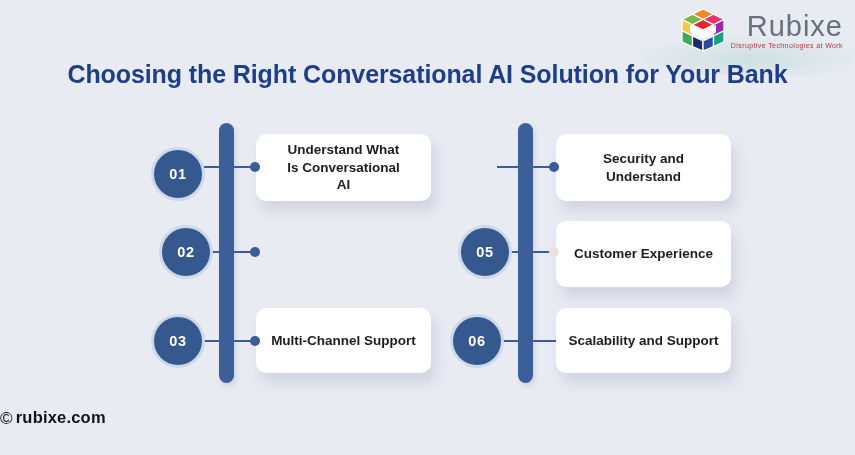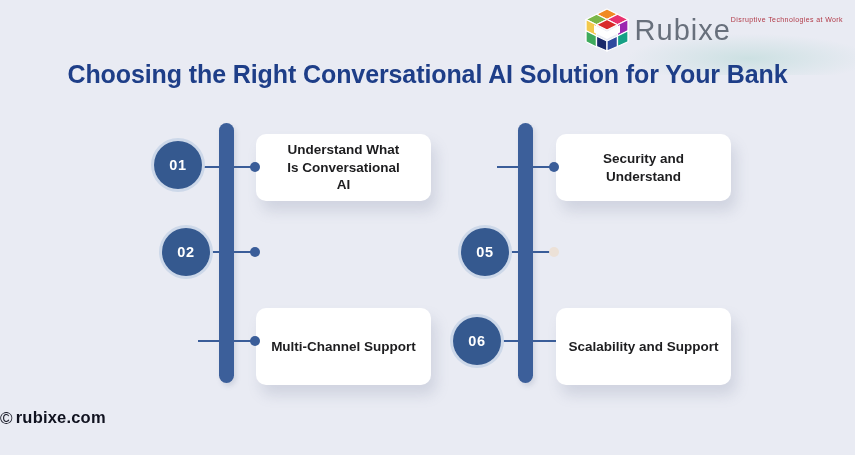--- a/index.html
+++ b/index.html
@@ -9,51 +9,51 @@
     --logo-name:#68707c; --logo-tagline:#b23a48; --footer-text:#10121f;
   }
   *{margin:0;padding:0;box-sizing:border-box;}
   body{font-family:"Liberation Sans",sans-serif;background:#fff;}
   .canvas{position:relative;width:855px;height:455px;background:var(--bg);overflow:hidden;}
   .teal-glow{position:absolute;left:600px;top:20px;width:270px;height:55px;
     background:radial-gradient(ellipse 60% 60% at 55% 70%, rgba(138,200,188,.30), rgba(138,200,188,0) 75%);
     pointer-events:none;}
   
   .logo{position:absolute;top:8px;right:12px;display:flex;align-items:center;gap:5px;}
-  .logo-text{display:flex;align-items:flex-start;}
+  .logo-text{display:flex;flex-direction:column;align-items:flex-end;}
   .logo-name{font-size:29px;font-weight:400;color:var(--logo-name);letter-spacing:1px;line-height:1.05;}
   .logo-tagline{font-size:7px;font-weight:400;color:var(--logo-tagline);letter-spacing:.4px;margin-top:1px;}
   
   .title{position:absolute;top:60px;left:0;width:100%;text-align:center;
     font-size:25px;font-weight:700;color:var(--title);letter-spacing:-.1px;}
   
   .tl-bar{position:absolute;top:123px;width:15px;height:260px;border-radius:8px;
     background:var(--bar);box-shadow:2px 3px 5px rgba(90,105,140,.18);z-index:2;}
   .bar-left{left:219px;} .bar-right{left:518px;}
   
   .circle{position:absolute;width:48px;height:48px;border-radius:50%;background:var(--circle);
     box-shadow:0 0 0 3px var(--circle-ring);display:flex;align-items:center;justify-content:center;
     color:var(--number-text);font-size:14.5px;font-weight:700;letter-spacing:.8px;z-index:3;}
   .c-l{left:154px;} .c-r{left:453px;}
-  .crow1{top:141px;} .crow2{top:228px;margin-left:8px;} .crow3{top:317px;}
+  .crow1{top:150px;} .crow2{top:228px;margin-left:8px;} .crow3{top:317px;}
   
   .connector{position:absolute;height:2.5px;background:var(--connector);z-index:1;}
   .k-l{left:198px;width:58px;} .k-r{left:497px;width:59px;}
   .krow1{top:165.5px;} .krow2{top:250.5px;} .krow3{top:339.5px;}
   
   .dot{position:absolute;width:10px;height:10px;border-radius:50%;background:var(--connector);z-index:4;}
   .d-l{left:250px;} .d-r{left:549px;}
   .drow1{top:162px;} .drow2{top:247px;} .drow3{top:336px;}
   .dot-light{background:var(--dot-light);}
   
   .card{position:absolute;width:175px;background:var(--card-bg);border-radius:10px;
     box-shadow:5px 10px 14px rgba(110,120,150,.20);display:flex;align-items:center;justify-content:center;
     text-align:center;padding:8px;z-index:2;}
   .card-l{left:256px;} .card-r{left:556px;}
-  .cdrow1{top:134px;height:67px;} .cdrow2{top:221px;height:66px;} .cdrow3{top:308px;height:77px;justify-content:center;}
+  .cdrow1{top:134px;height:67px;} .cdrow2{top:221px;height:66px;} .cdrow3{top:308px;height:65px;justify-content:center;}
   .card-label{font-size:13.5px;font-weight:700;color:var(--card-text);line-height:1.3;}
   .narrow .card-label{display:inline-block;max-width:125px;}
   
   .footer{position:absolute;top:408px;left:0;width:100%;
     font-size:16.5px;font-weight:700;color:var(--footer-text);letter-spacing:.2px;}
   .copyright{font-weight:400;font-size:17px;margin-right:3px;vertical-align:-0.5px;}
 </style>
 </head>
 <body>
 
@@ -97,34 +97,40 @@
   </div>
 
   <div class="connector k-l krow2"></div>
   <div class="dot d-l drow2"></div>
   <div class="circle c-l crow2">
     <span>02</span>
   </div>
 
   <div class="connector k-l krow3"></div>
   <div class="dot d-l drow3"></div>
+  <div class="circle c-l crow3">
+    <span>03</span>
+  </div>
   <div class="card card-l cdrow3">
     <span class="card-label">Multi-Channel Support</span>
   </div>
 
   <div class="connector k-r krow1"></div>
   <div class="dot d-r drow1"></div>
   <div class="card card-r cdrow1">
     <span class="card-label">Security and Understand</span>
   </div>
 
   <div class="connector k-r krow2"></div>
   <div class="dot d-r drow2 dot-light"></div>
   <div class="circle c-r crow2">
     <span>05</span>
+  </div>
+  <div class="card card-r cdrow2">
+    <span class="card-label">Customer Experience</span>
   </div>
 
   <div class="connector k-r krow3"></div>
 
   <div class="circle c-r crow3">
     <span>06</span>
   </div>
   <div class="card card-r cdrow3">
     <span class="card-label">Scalability and Support</span>
   </div>

